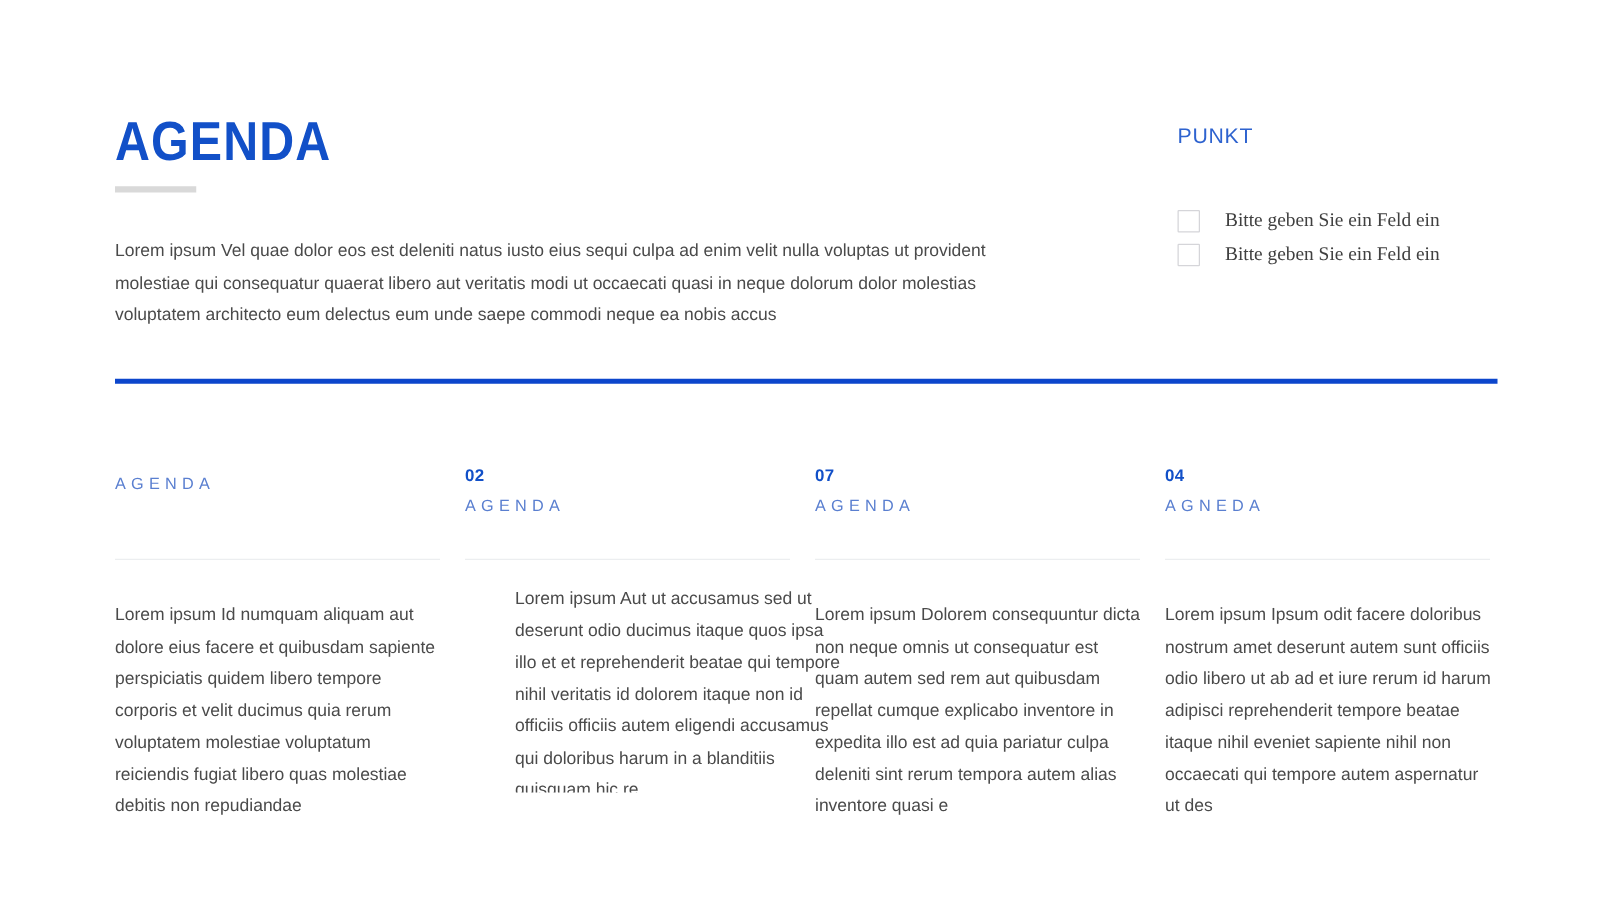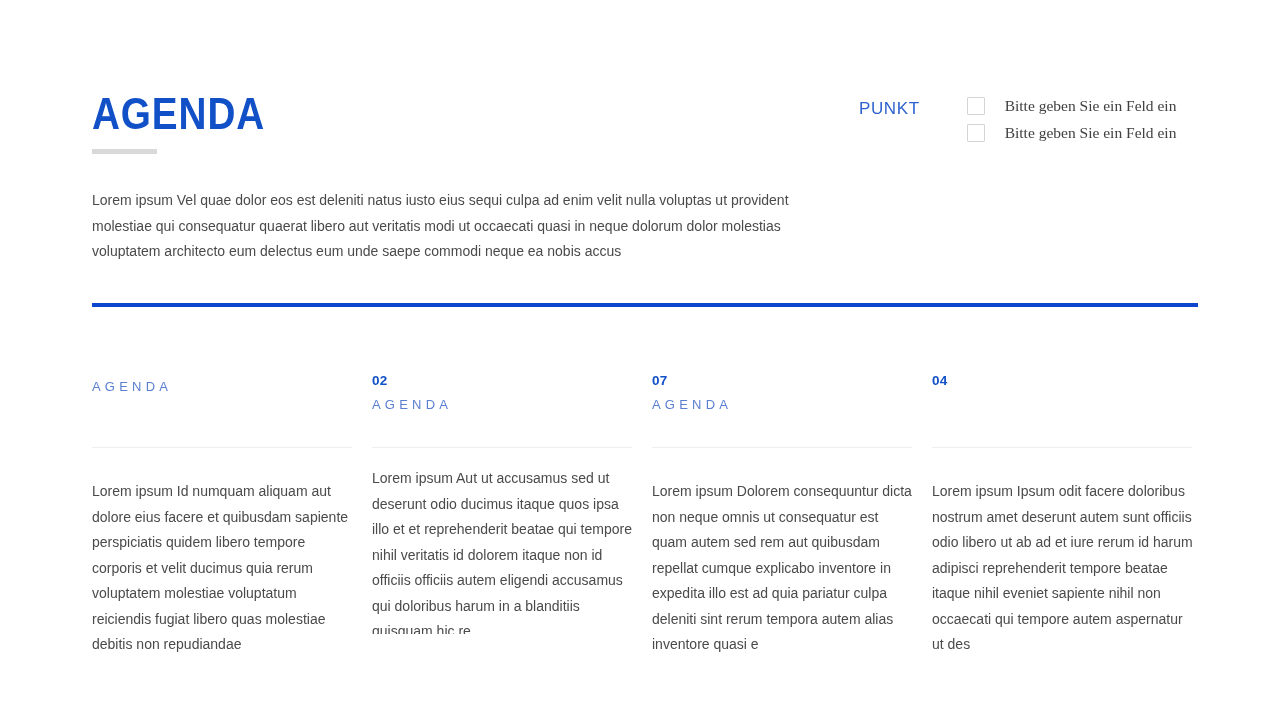--- a/index.html
+++ b/index.html
@@ -23,22 +23,22 @@
     transform:scaleX(0.88);
     transform-origin:left center;
   }
   .title-rule {
     margin-top:9px;
     width:65px; height:5px;
     background:#d9d9d9;
   }
 
   .punkt-block {
-    position:absolute; left:859px; top:96px;
-    display:flex; align-items:flex-start; gap:47px;
+    position:absolute; left:942px; top:96px;
+    display:flex; align-items:flex-start; gap:47px;flex-direction:column;
   }
   .punkt-label {
     font-size:17px; letter-spacing:0.6px;
     color:#2e63cf; font-weight:400;
     line-height:22px; padding-top:2px;
   }
   .field-list { display:flex; flex-direction:column; gap:7px; }
   .field-row { display:flex; align-items:center; gap:20px;font-family:Liberation Serif, serif; }
   .checkbox {
     width:18px; height:18px;
@@ -90,20 +90,21 @@
     position:absolute; left:0; top:107px;
     width:262px;
     font-size:14px; line-height:25.5px;
     color:#4a4a4a;
   }
   
   .col.shifted .col-body {
     top:94px;
     height:168px;
     overflow:hidden;
+    margin-left:40px;
   }
 </style>
 </head>
 <body>
 
 <div class="slide">
 
   <div class="title-block">
     <div class="title">AGENDA</div>
     <div class="title-rule"></div>
@@ -144,18 +145,19 @@
 
     <div class="col">
       <div class="col-num">07</div>
       <div class="col-sub">AGENDA</div>
       <div class="col-rule"></div>
       <div class="col-body">Lorem ipsum Dolorem consequuntur dicta non neque omnis ut consequatur est quam autem sed rem aut quibusdam repellat cumque explicabo inventore in expedita illo est ad quia pariatur culpa deleniti sint rerum tempora autem alias inventore quasi e</div>
     </div>
 
     <div class="col">
       <div class="col-num">04</div>
+      <div class="col-sub">AGNEDA</div>
       <div class="col-rule"></div>
       <div class="col-body">Lorem ipsum Ipsum odit facere doloribus nostrum amet deserunt autem sunt officiis odio libero ut ab ad et iure rerum id harum adipisci reprehenderit tempore beatae itaque nihil eveniet sapiente nihil non occaecati qui tempore autem aspernatur ut des</div>
     </div>
 
   </div>
 </div>
 
 </body></html>

